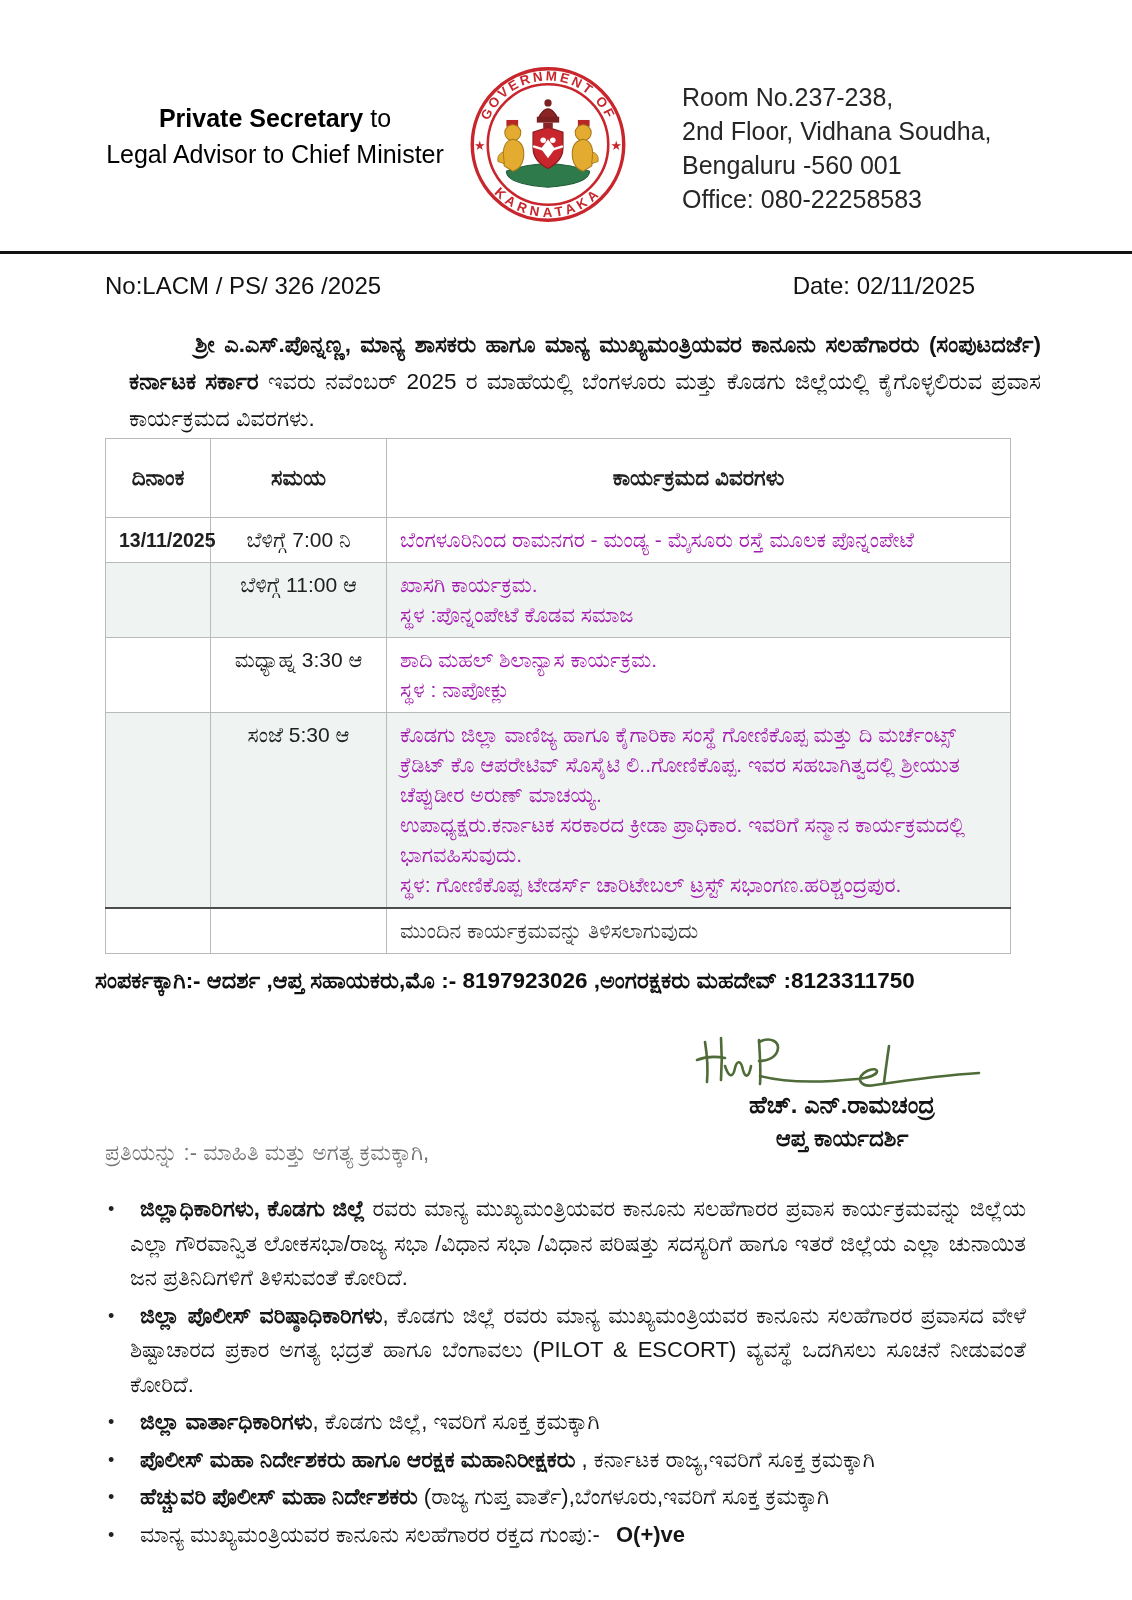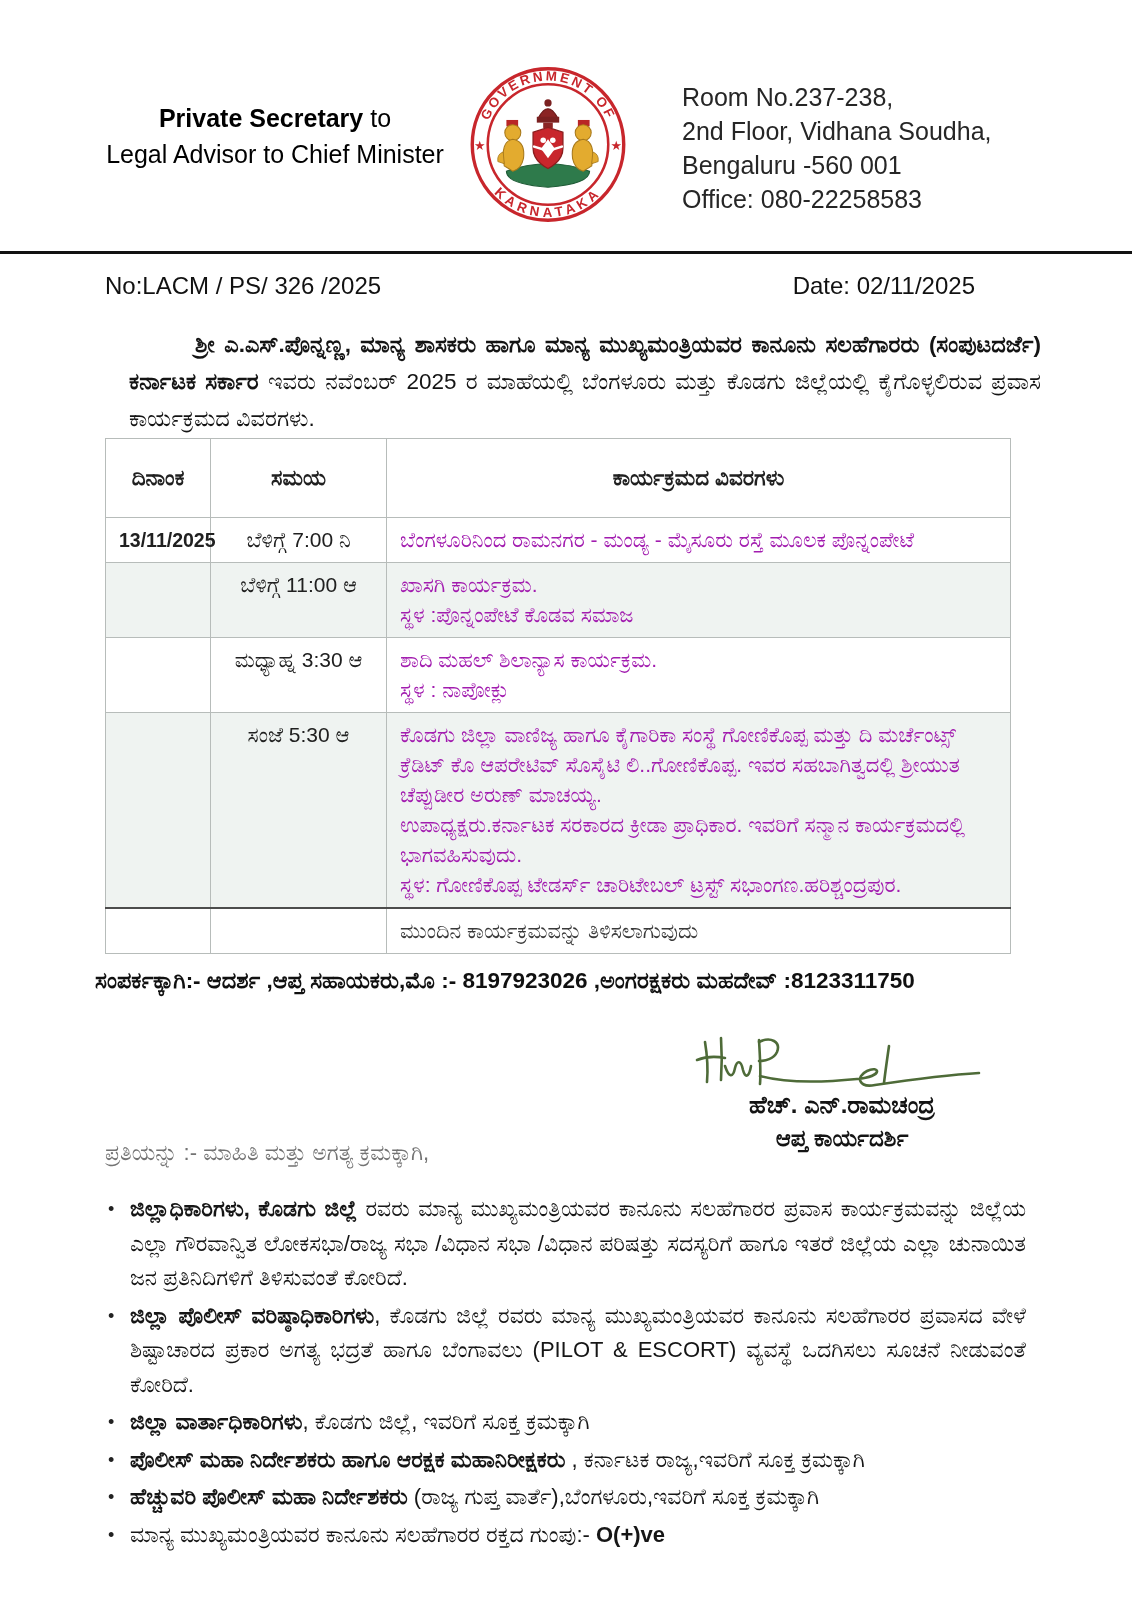--- a/index.html
+++ b/index.html
@@ -92,21 +92,21 @@
     position:absolute;top:1192px;left:108px;width:918px;
     font-size:22px;line-height:34.5px;color:#161616;
   }
   .copyto-item{
     display:flex;margin-bottom:3px;
   }
   .bullet{
     flex:0 0 22px;font-size:18px;line-height:34.5px;color:#222;
   }
   .copyto-text{flex:1;text-align:justify;}
-  .copyto-text b{font-weight:bold;}
+  .copyto-text b{font-weight:bold;margin-left:10px;}
 </style>
 </head>
 <body>
 
 <div class="page">
 
   <div class="letterhead">
 
     <div class="office-block">
       <div><b>Private Secretary</b><span> to</span></div>

